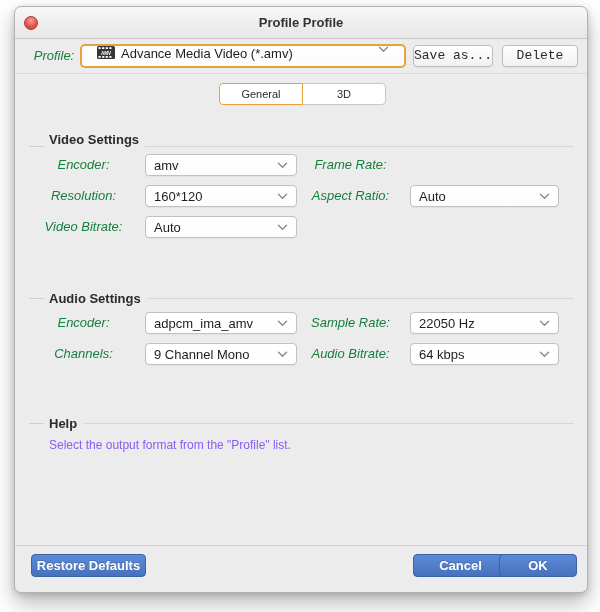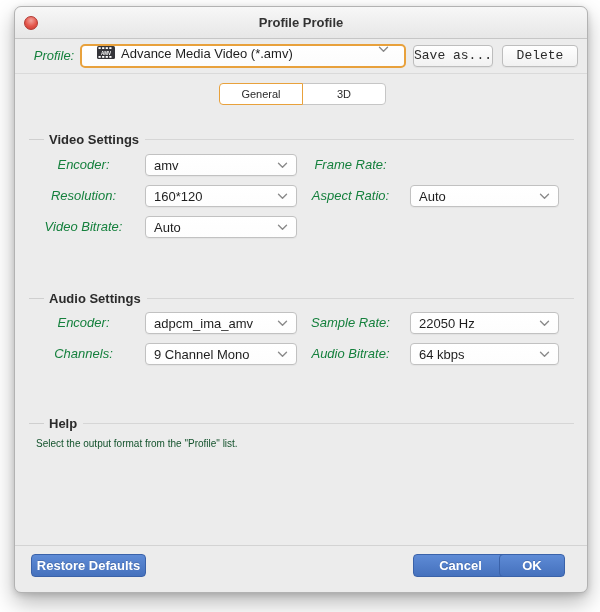--- a/index.html
+++ b/index.html
@@ -61,21 +61,21 @@
     padding:0 8px; cursor:pointer; box-shadow:0 1px 1px rgba(0,0,0,0.04);
   }
   .select .val { font-size:13px; color:#1e1e1e; flex:1; white-space:nowrap; overflow:hidden; }
   .chev { flex:none; display:block; }
 
   .col1-label { left:14px; width:109px; }
   .col2-label { left:280px; width:111px; }
   .col1-select { left:130px; width:152px; }
   .col2-select { left:395px; width:149px; }
 
-  .help-text { position:absolute; left:21px; top:431px; font-size:10px; color:#14532d; }
+  .help-text { position:absolute; left:34px; top:431px; font-size:12px; color:#8b5cf6; }
 
   .footer-divider { position:absolute; top:538px; left:0; right:0; height:1px; background:#d3d3d3; }
   .bluebtn {
     position:absolute; top:547px; height:23px;
     background:linear-gradient(#5e8bd6,#4571bd); border:1px solid #3a62a9; border-radius:4px;
     color:#fff; font-size:13px; font-weight:bold; text-align:center; line-height:21px; cursor:pointer;
     text-shadow:0 -1px 0 rgba(0,0,0,0.15);
   }
 </style>
 </head>
@@ -114,21 +114,21 @@
   <div class="wbtn" style="left:398px; top:38px; width:80px;">Save as...</div>
   <div class="wbtn" style="left:487px; top:38px; width:76px;">Delete</div>
 
   <div class="top-divider"></div>
 
   <div class="tabs">
     <div class="tab first selected">General</div>
     <div class="tab last">3D</div>
   </div>
 
-  <div class="group-head" style="top:124px;">
+  <div class="group-head" style="top:124px;align-items:flex-end;">
     <span class="ln-l"></span>
     <span class="g-title">Video Settings</span>
     <span class="ln-r"></span>
   </div>
 
   <div class="label col1-label" style="top:146px;">Encoder:</div>
   <div class="select col1-select" style="top:147px;">
     <span class="val">amv</span>
     <svg class="chev" width="11" height="7" viewBox="0 0 11 7">
         <path d="M1.5 1.2 L5.5 5.2 L9.5 1.2" fill="none" stroke="#8a8a8a" stroke-width="1.4" stroke-linecap="round" stroke-linejoin="round"></path>
@@ -198,15 +198,15 @@
   <div class="group-head" style="top:408px;">
     <span class="ln-l"></span>
     <span class="g-title">Help</span>
     <span class="ln-r"></span>
   </div>
   <div class="help-text">Select the output format from the "Profile" list.</div>
 
   <div class="footer-divider"></div>
   <div class="bluebtn" style="left:16px; width:115px;">Restore Defaults</div>
   <div class="bluebtn" style="left:398px; width:95px;">Cancel</div>
-  <div class="bluebtn" style="left:484px; width:66px;">OK</div>
+  <div class="bluebtn" style="left:484px; width:78px;">OK</div>
 
 </div>
 
 </body></html>

